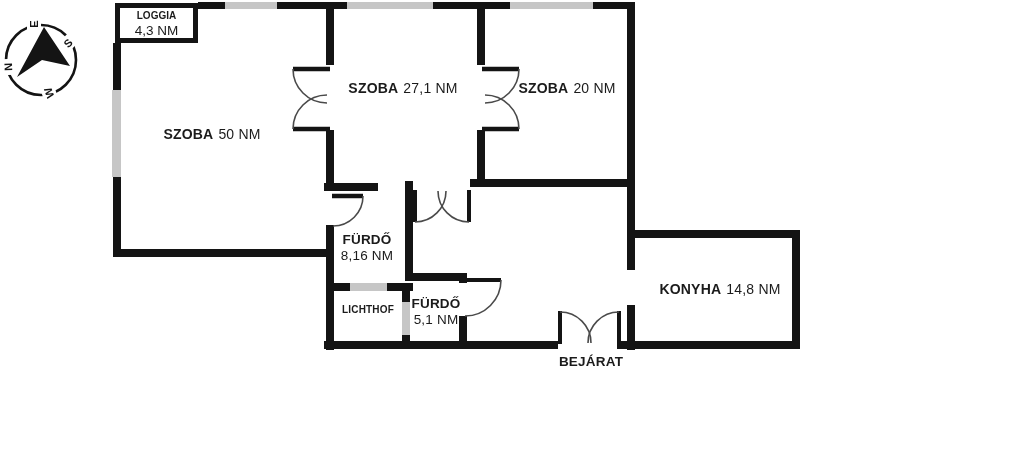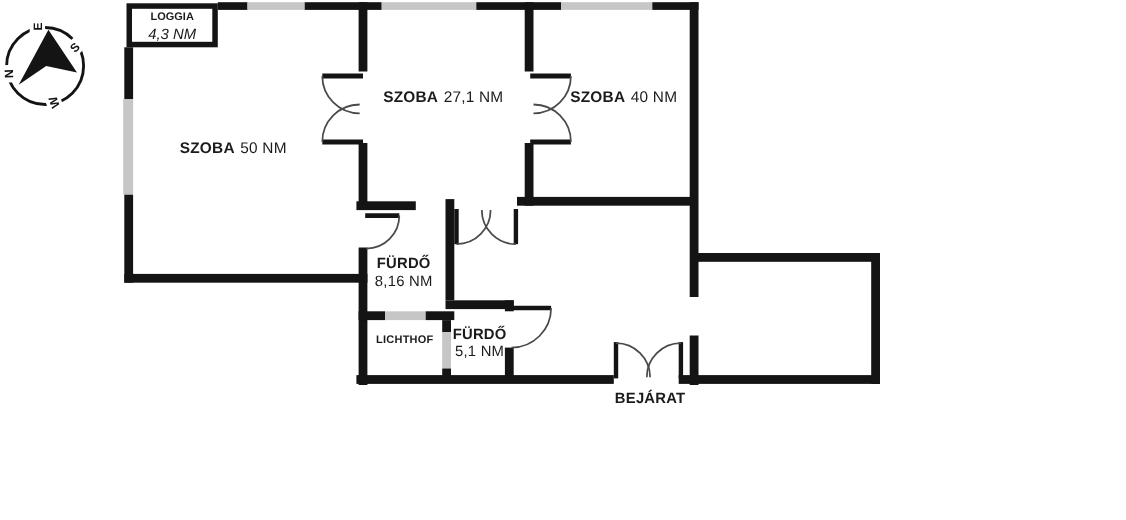--- a/index.html
+++ b/index.html
@@ -27,21 +27,21 @@
   .lbl .nm{font-weight:700;}
   .lbl .ar{font-weight:400;margin-left:5px;}
   .lbl.stack .ar{margin-left:0;display:block;}
   .lbl.stack .nm{display:block;}
   .loggia-box{
     position:absolute;left:115px;top:3px;width:83px;height:40px;
     border:5px solid var(--wall);box-sizing:border-box;background:#fff;
     display:flex;flex-direction:column;align-items:center;justify-content:center;
   }
   .loggia-box .nm{font-weight:700;font-size:10px;line-height:15px;color:var(--ink);}
-  .loggia-box .ar{font-weight:400;font-size:13.5px;line-height:15px;color:var(--ink);font-style:italic;}
+  .loggia-box .ar{font-weight:400;font-size:13.5px;line-height:15px;color:var(--ink);}
   .compass{position:absolute;left:0;top:14px;}
 </style>
 </head>
 <body>
 
 <div class="plan" style="--wall: #141414; --win: #c6c6c6; --arc: #4a4a4a; --ink: #1b1b1b; background: rgb(255, 255, 255);">
 
   <svg class="compass" width="86" height="94" viewBox="0 0 86 94">
     <circle cx="41" cy="46" r="35" fill="none" stroke="#141414" stroke-width="2.6"></circle>
     <polygon points="44,13 70,52 42,46 17,63" fill="#141414"></polygon>
@@ -146,30 +146,33 @@
     <path d="M619,312 A31,31 0 0 0 588,343" stroke="var(--arc)" stroke-width="1.6"></path>
   </svg>
 
   <div class="lbl" style="left:212px;top:134px">
     <span class="nm">SZOBA</span><span class="ar">50 NM</span>
   </div>
   <div class="lbl" style="left:403px;top:88px">
     <span class="nm">SZOBA</span><span class="ar">27,1 NM</span>
   </div>
   <div class="lbl" style="left:567px;top:88px">
-    <span class="nm">SZOBA</span><span class="ar">40 NM</span>
+    <span class="nm">SZOBA</span><span class="ar">20 NM</span>
   </div>
   <div class="lbl stack" style="left:367px;top:248px;font-size:13.5px">
     <span class="nm">FÜRDŐ</span>
       <span class="ar">8,16 NM</span>
   </div>
   <div class="lbl stack" style="left:436px;top:312px;font-size:13.5px">
     <span class="nm">FÜRDŐ</span>
       <span class="ar">5,1 NM</span>
   </div>
   <div class="lbl" style="left:368px;top:310px;font-size:10px">
     <span class="nm">LICHTHOF</span>
   </div>
+  <div class="lbl" style="left:720px;top:289px">
+    <span class="nm">KONYHA</span><span class="ar">14,8 NM</span>
+  </div>
   <div class="lbl" style="left:591px;top:362px;font-size:13.5px">
     <span class="nm">BEJÁRAT</span>
   </div>
 
 </div>
 
 </body></html>

